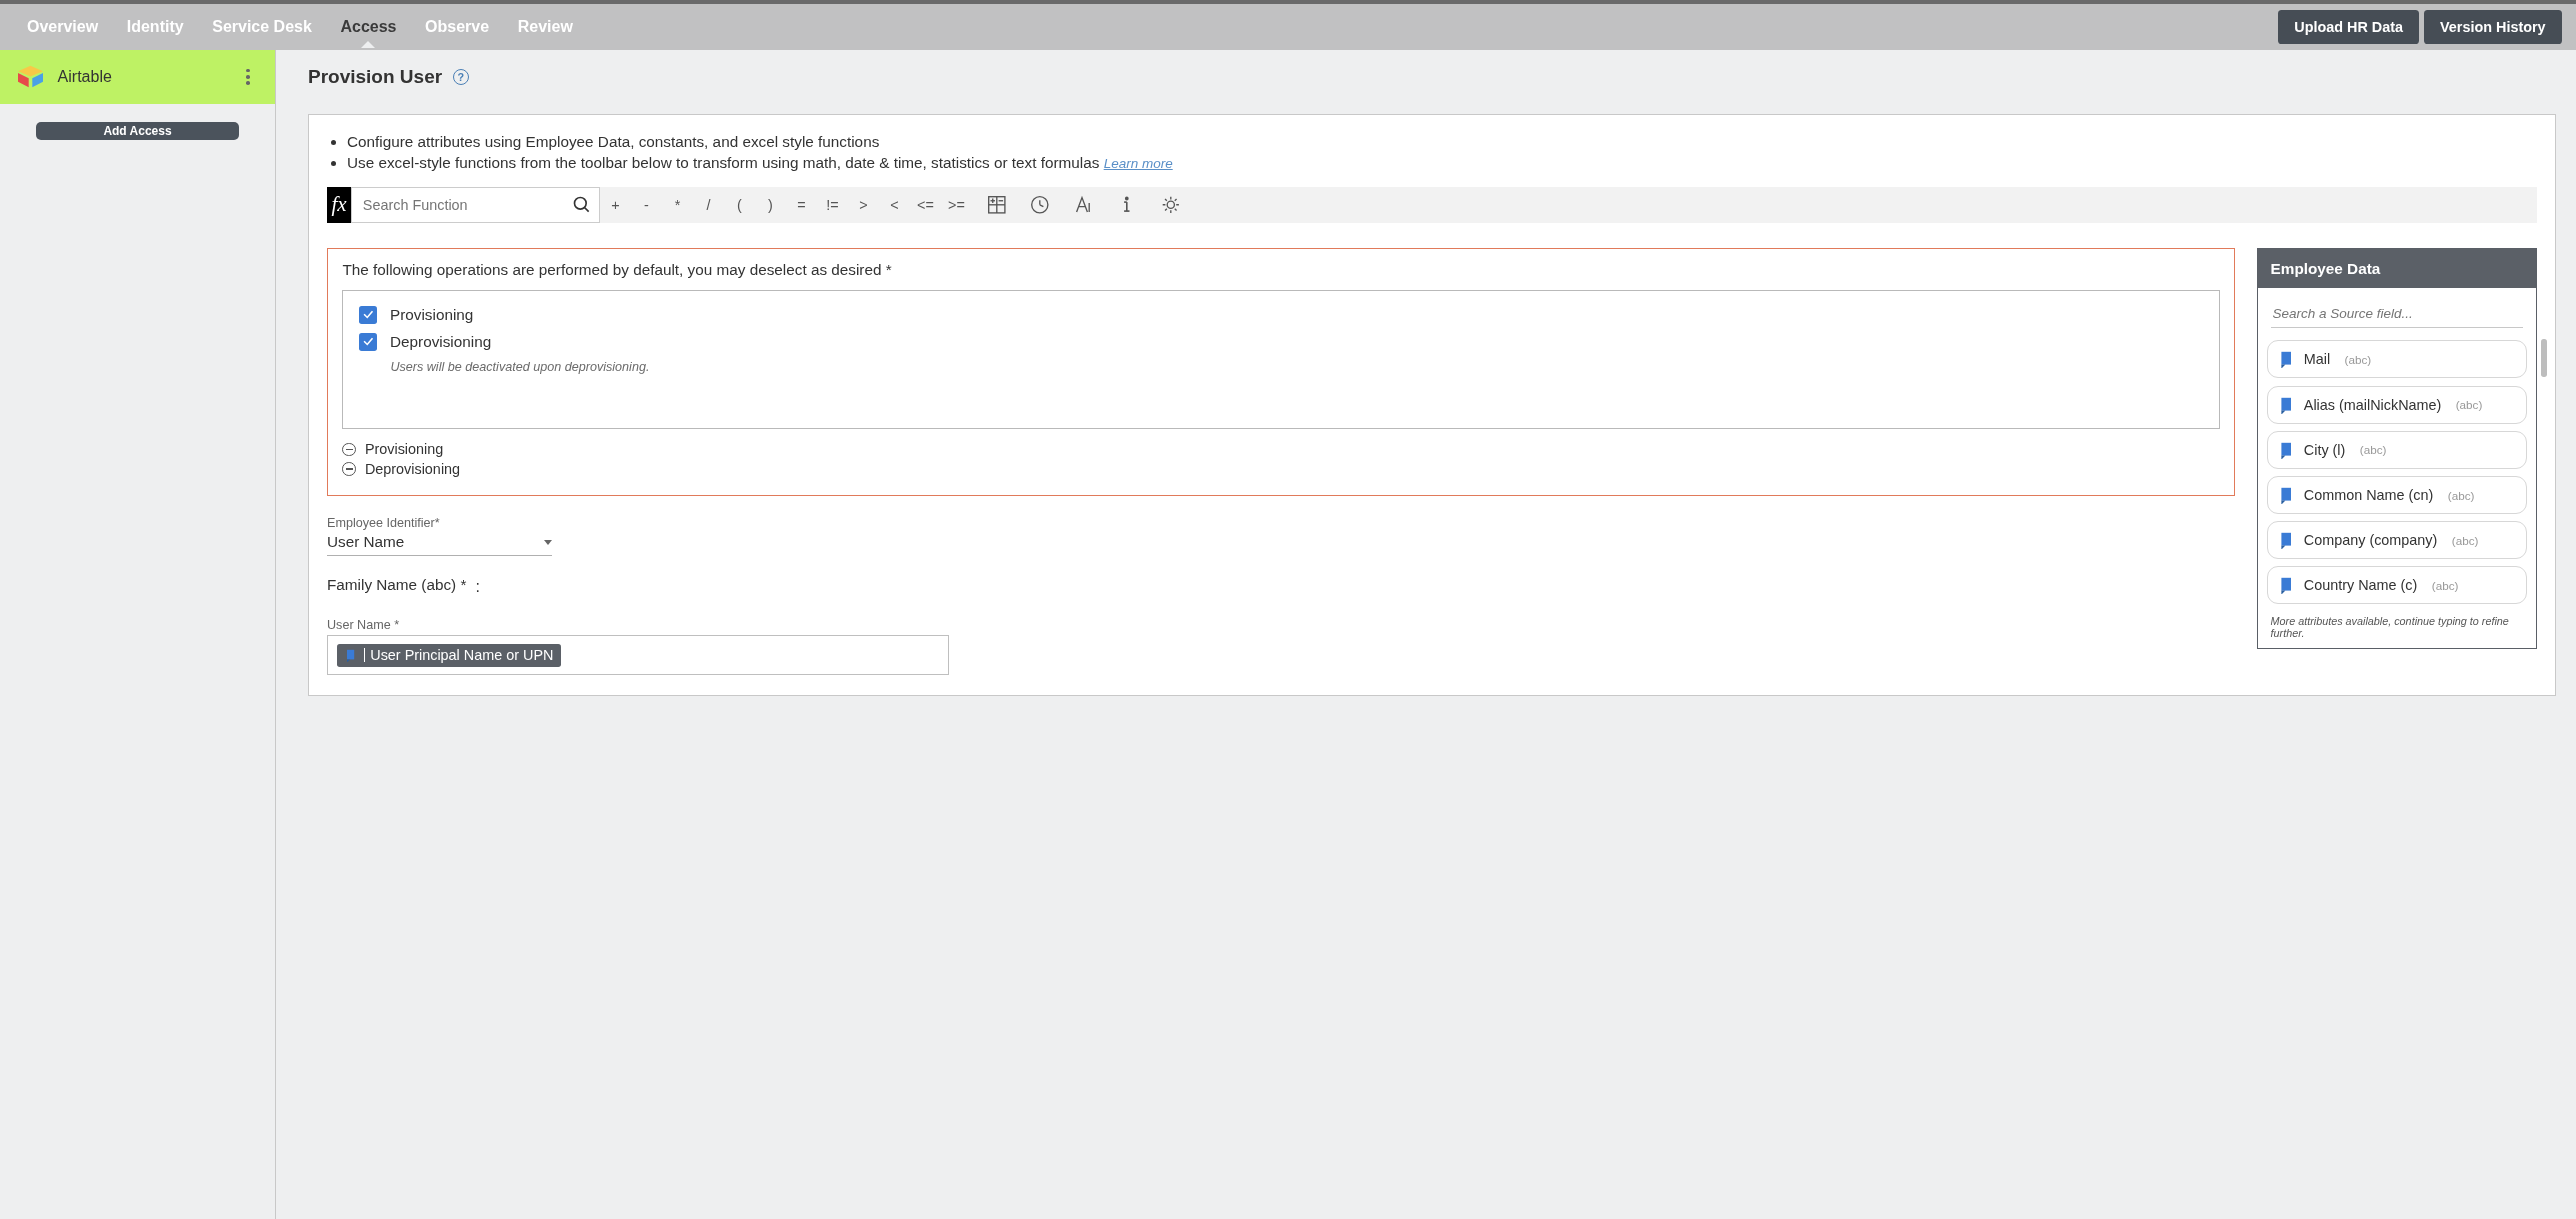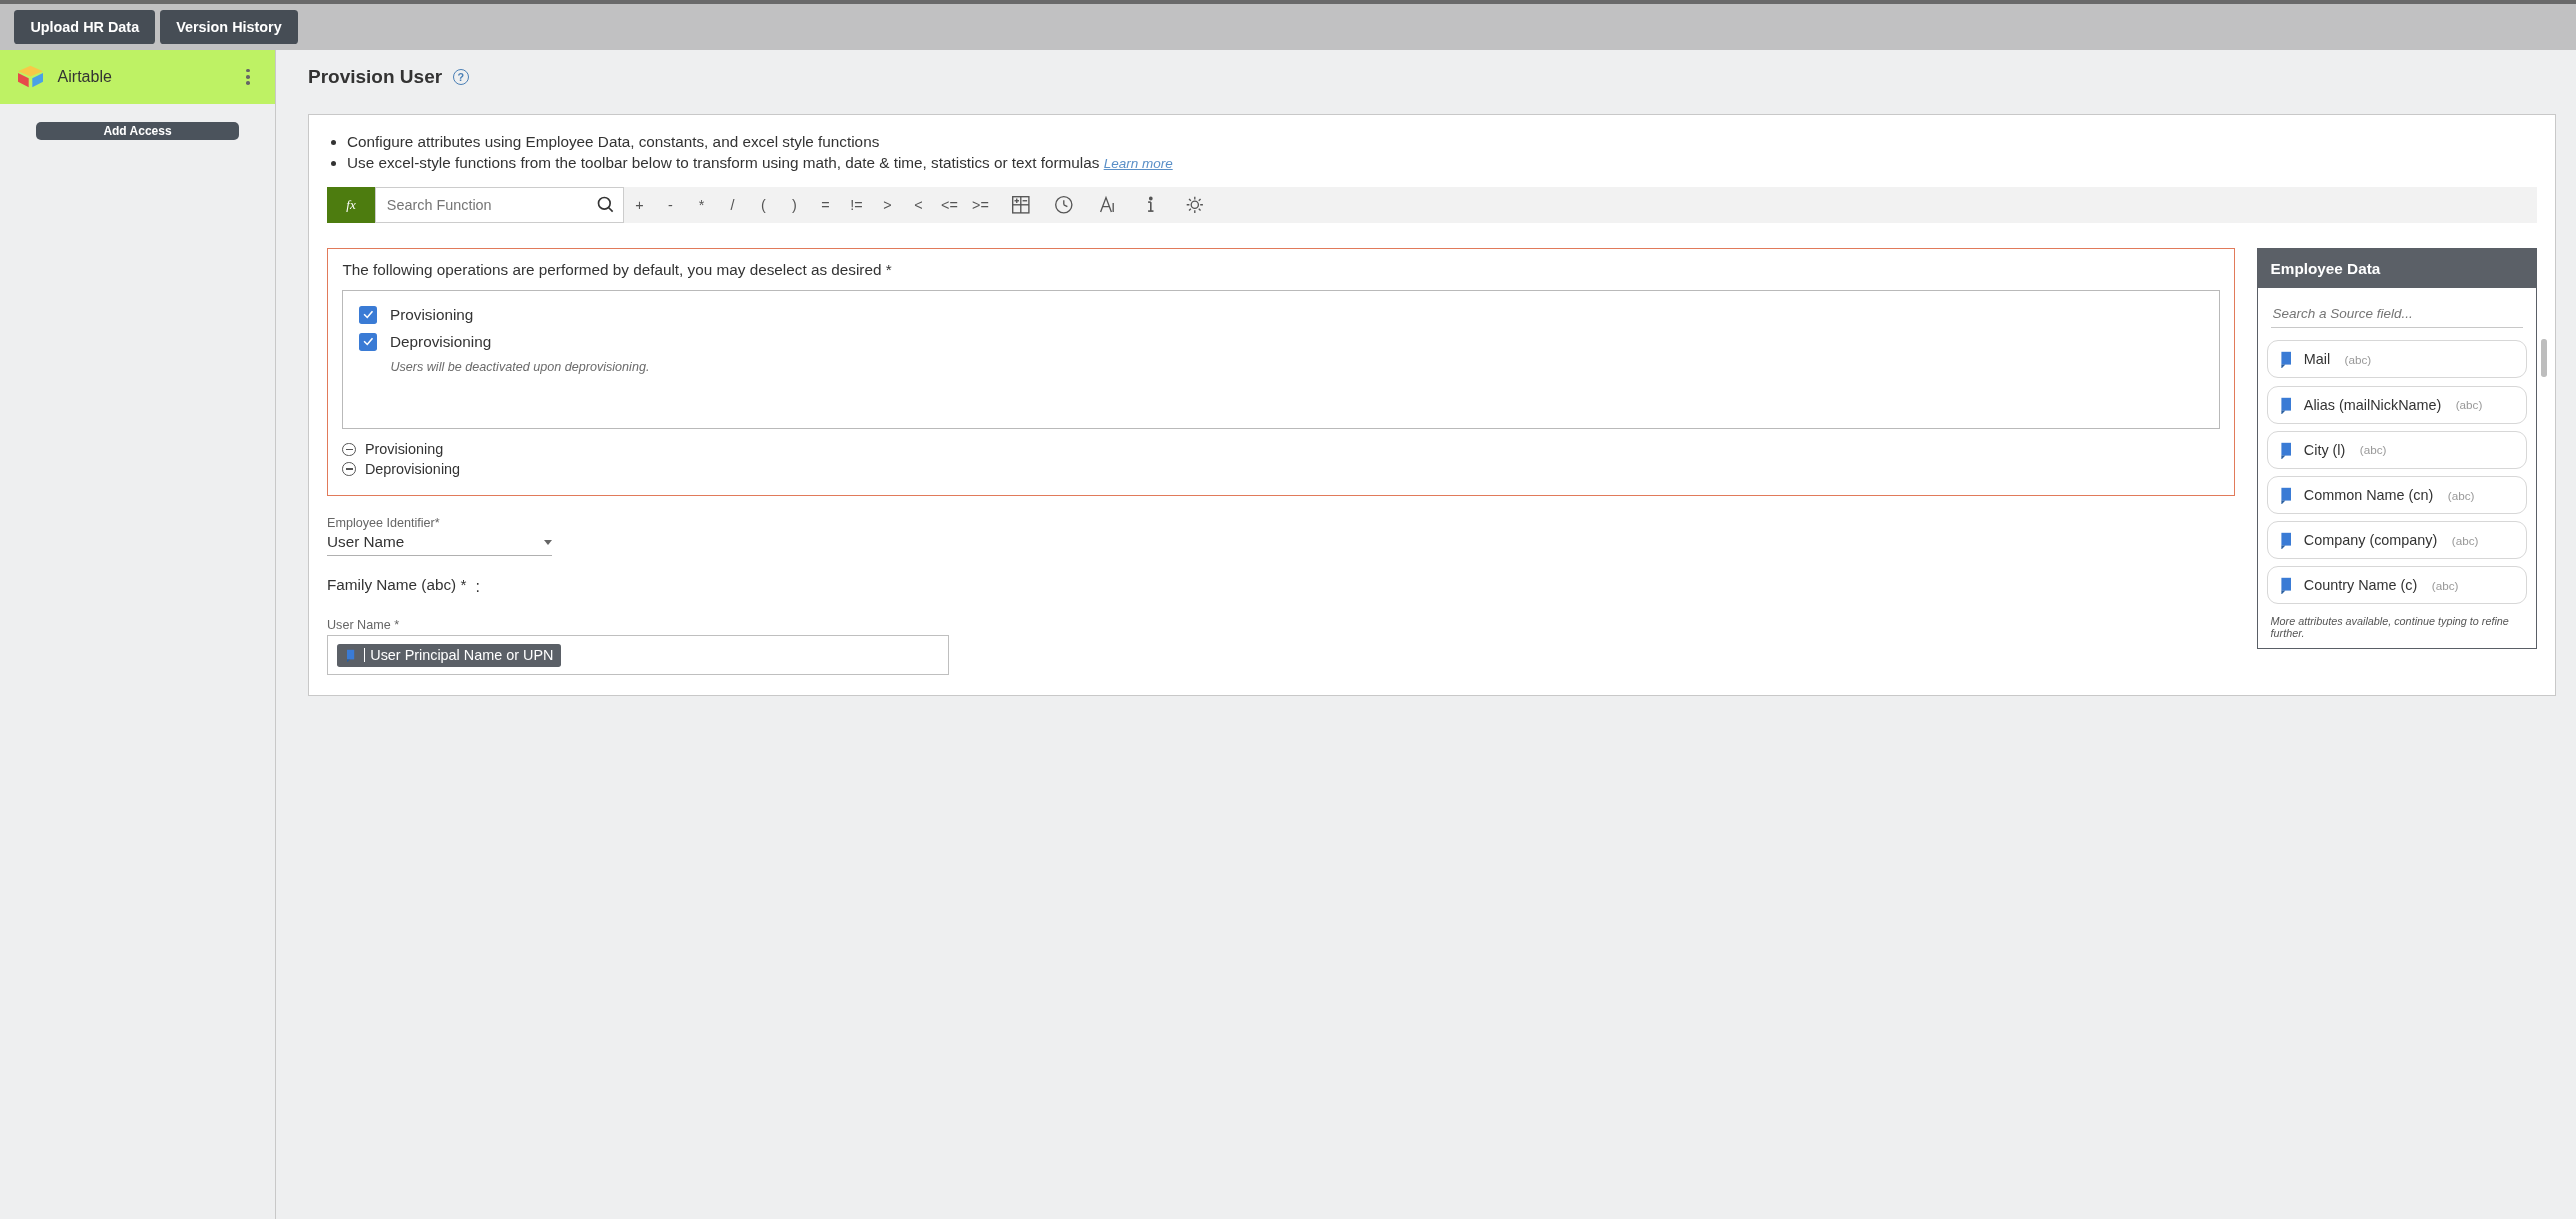--- a/index.html
+++ b/index.html
@@ -128,21 +128,21 @@
   color:#333;
   font-size:15.3px;
   line-height:1.4;
   margin-bottom:12.6px;
 }
 .tip-list a{ color:#5a8fc7;font-style:italic;font-size:13.5px; }
 .fx-row {
   display:flex;align-items:stretch;margin-bottom:25px;background:#f2f2f2;
 }
 .fx-badge{
-  width:48px;background:#4d7c0f;color:#fff;display:flex;align-items:center;justify-content:center;font-style:italic;font-family:serif;font-size:13px;
+  width:24px;background:#000000;color:#fff;display:flex;align-items:center;justify-content:center;font-style:italic;font-family:serif;font-size:21px;
 }
 .fx-search{
   position:relative;background:#fff;border:0.9px solid #ccc;display:flex;align-items:center;
   width:249px;
 }
 .fx-search input{
   border:none;outline:none;padding:9px 32px 9px 10.8px;font-size:14.4px;width:100%;
 }
 .mag {
   position:absolute;right:7.2px;top:50%;transform:translateY(-50%);
@@ -213,20 +213,28 @@
 .emp-scrollbar{
   position:absolute;right:-10.8px;top:3.6px;width:6.3px;height:38px;background:#bdbdbd;border-radius:2.7px;
 }
 .family-row{display:flex;align-items:flex-end;gap:9px}
 .family-colon{font-size:16px;color:#333;padding-bottom:1.8px}
 </style>
 </head>
 <body>
 
 <div class="topbar">
+  <div class="nav-tabs">
+    <div class="nav-tab">Overview</div>
+    <div class="nav-tab">Identity</div>
+    <div class="nav-tab">Service Desk</div>
+    <div class="nav-tab active">Access</div>
+    <div class="nav-tab">Observe</div>
+    <div class="nav-tab">Review</div>
+  </div>
   <div class="top-actions">
     <button class="btn-dark">Upload HR Data</button>
     <button class="btn-dark">Version History</button>
   </div>
 </div>
 
 <div class="layout">
   <aside class="sidebar">
     <div class="sidebar-header">
       <div class="sidebar-app">

